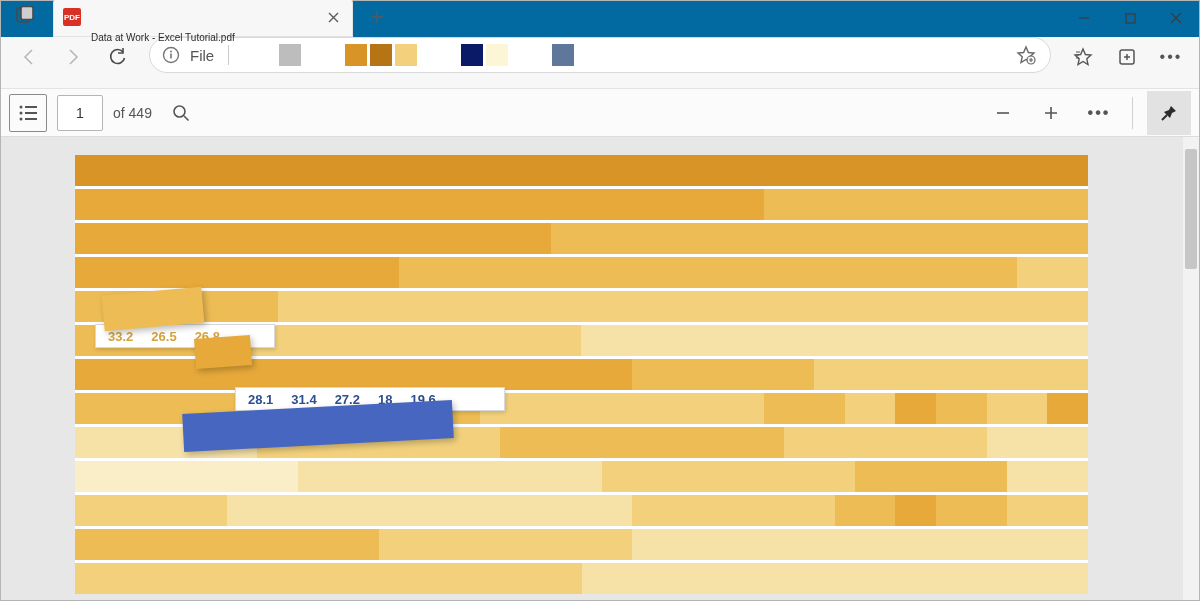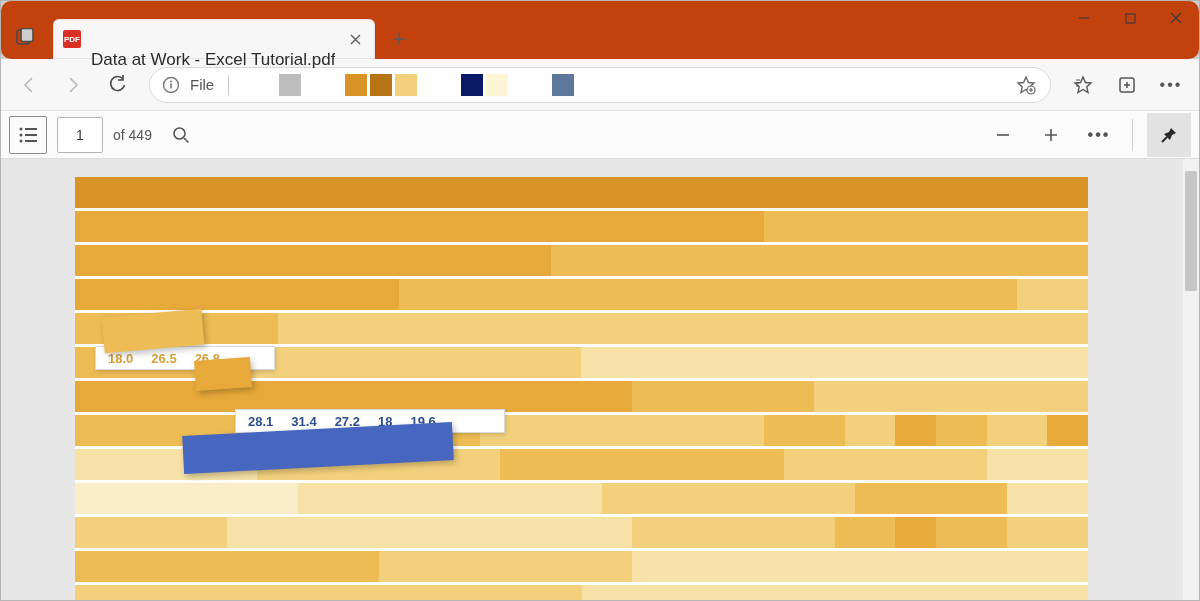--- a/index.html
+++ b/index.html
@@ -1,29 +1,29 @@
 <!DOCTYPE html>
 <html><head>
 <meta charset="utf-8">
 <style>
 *{box-sizing:border-box;margin:0;padding:0;font-family:"Segoe UI",Arial,sans-serif;}
 html,body{width:1200px;height:601px;overflow:hidden;background:#f3f3f3;}
 .window{width:1200px;height:601px;background:#cecece;display:flex;flex-direction:column;border:1px solid #b5b5b5;}
 
-.titlebar{height:58px;background:#c2410c;display:flex;align-items:flex-end;position:relative;border-radius:10px;}
+.titlebar{height:36px;background:#0369a1;display:flex;align-items:flex-end;position:relative;}
 .tabs-btn{width:40px;height:40px;display:flex;align-items:center;justify-content:center;margin-left:4px;margin-bottom:2px;cursor:pointer;}
 .tab{height:40px;background:#f7f7f7;border-top-left-radius:6px;border-top-right-radius:6px;display:flex;align-items:center;padding:0 10px;gap:10px;margin-left:8px;min-width:300px;box-shadow:0 0 0 1px rgba(0,0,0,.08) inset;}
 .tab .favicon{width:18px;height:18px;background:#d93025;border-radius:2px;color:#fff;font-size:8px;font-weight:700;display:flex;align-items:center;justify-content:center;}
-.tab-title{font-size:17px;color:#2b2b2b;flex:1;white-space:nowrap;overflow:hidden;text-overflow:ellipsis;margin-top:41px;}
+.tab-title{font-size:10px;color:#2b2b2b;flex:1;white-space:nowrap;overflow:hidden;text-overflow:ellipsis;margin-top:41px;}
 .tab-close{width:20px;height:20px;display:flex;align-items:center;justify-content:center;cursor:pointer;color:#5a5a5a;}
 .newtab{width:36px;height:36px;display:flex;align-items:center;justify-content:center;margin-left:6px;margin-bottom:2px;cursor:pointer;color:#5a5a5a;font-size:18px;}
 .win-controls{position:absolute;right:0;top:0;height:34px;display:flex;}
 .win-btn{width:46px;height:34px;display:flex;align-items:center;justify-content:center;cursor:pointer;color:#3c3c3c;}
 
-.toolbar{height:52px;background:#f7f7f7;display:flex;align-items:center;padding:0 8px;gap:4px;border-bottom:1px solid #e3e3e3;}
+.toolbar{height:52px;background:#f7f7f7;display:flex;padding:0 8px;gap:4px;border-bottom:1px solid #e3e3e3;}
 .tool-btn{width:40px;height:40px;display:flex;align-items:center;justify-content:center;border-radius:4px;cursor:pointer;color:#6b6b6b;}
 .tool-btn.disabled{color:#b8b8b8;cursor:default;}
 .addr{flex:1;height:36px;background:#fff;border:1px solid #d9d9d9;border-radius:18px;display:flex;align-items:center;padding:0 12px;gap:10px;margin:0 8px;}
 .addr .ilabel{font-size:15px;color:#555;}
 .addr-divider{width:1px;height:20px;background:#ccc;margin-left:4px;}
 .swatches{display:flex;gap:3px;margin-left:40px;}
 .sw{width:22px;height:22px;}
 .swatches.gap{margin-left:34px;}
 .addr .spacer{flex:1;}
 .addr .star{width:24px;height:24px;color:#666;display:flex;align-items:center;justify-content:center;}
@@ -289,21 +289,21 @@
             <div class="seg c-med" style="width:30%"></div>
             <div class="seg c-lt" style="width:25%"></div>
             <div class="seg c-pale" style="width:45%"></div>
           </div>
         <div class="row">
             <div class="seg c-lt" style="width:50%"></div>
             <div class="seg c-pale" style="width:50%"></div>
           </div>
 
         <div class="data-strip d1">
-          <span>18.0</span>
+          <span>33.2</span>
           <span>26.5</span>
           <span>26.8</span>
         </div>
         <div class="data-strip d2">
           <span>28.1</span>
           <span>31.4</span>
           <span>27.2</span>
           <span>18</span>
           <span>19.6</span>
         </div>

